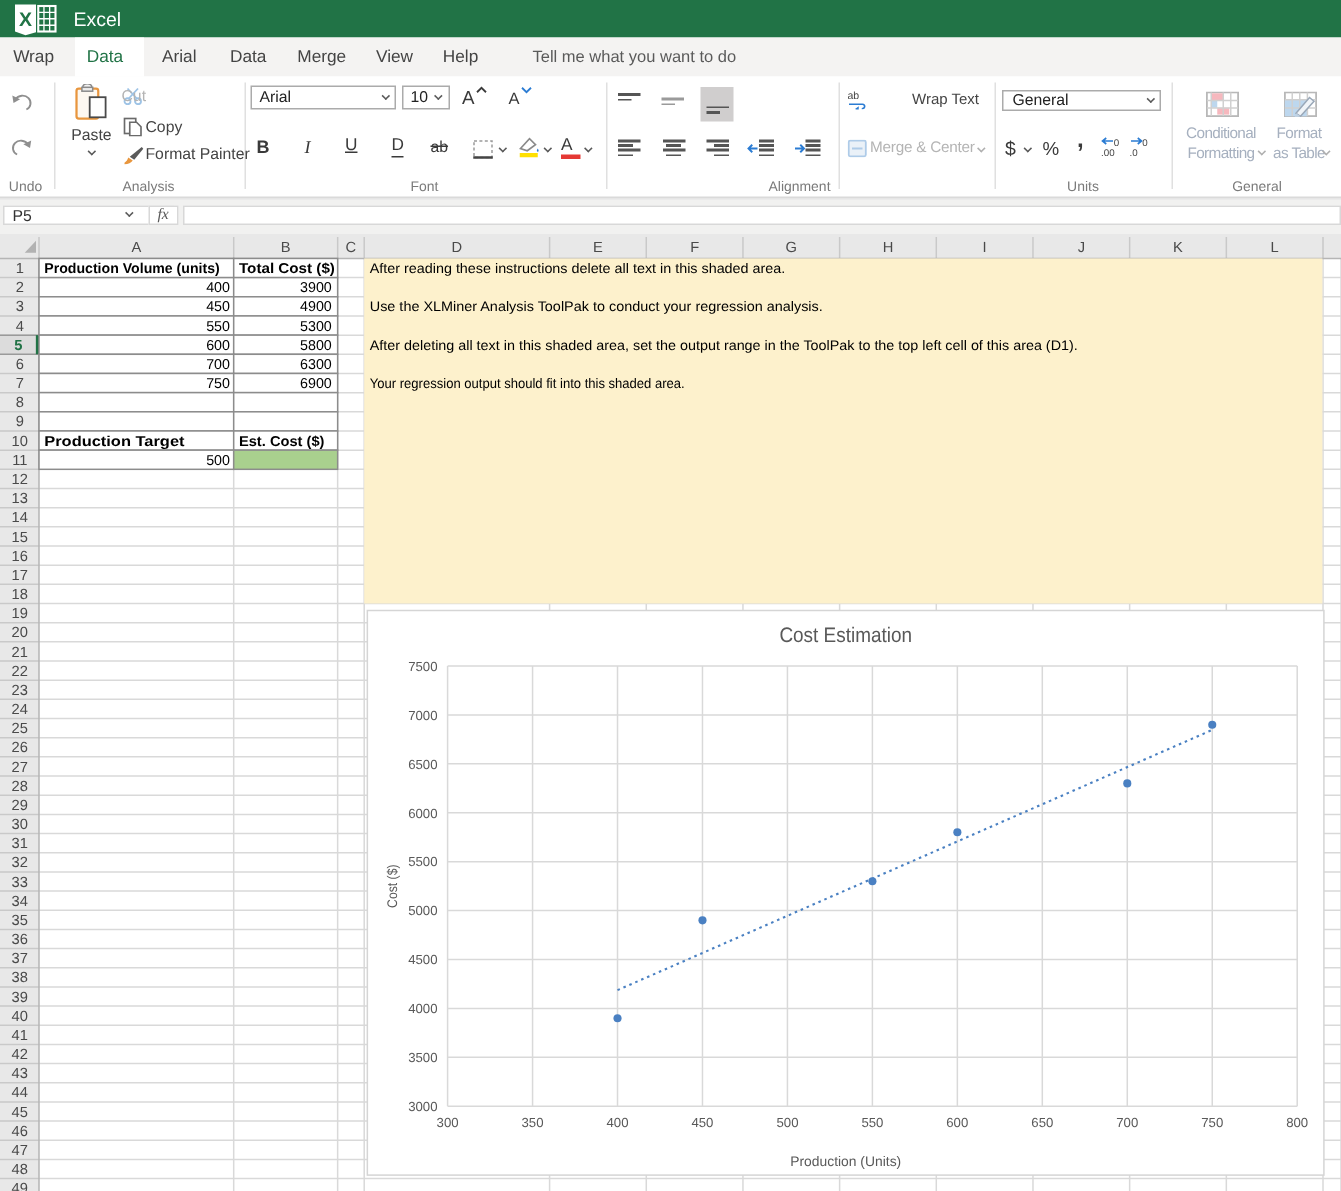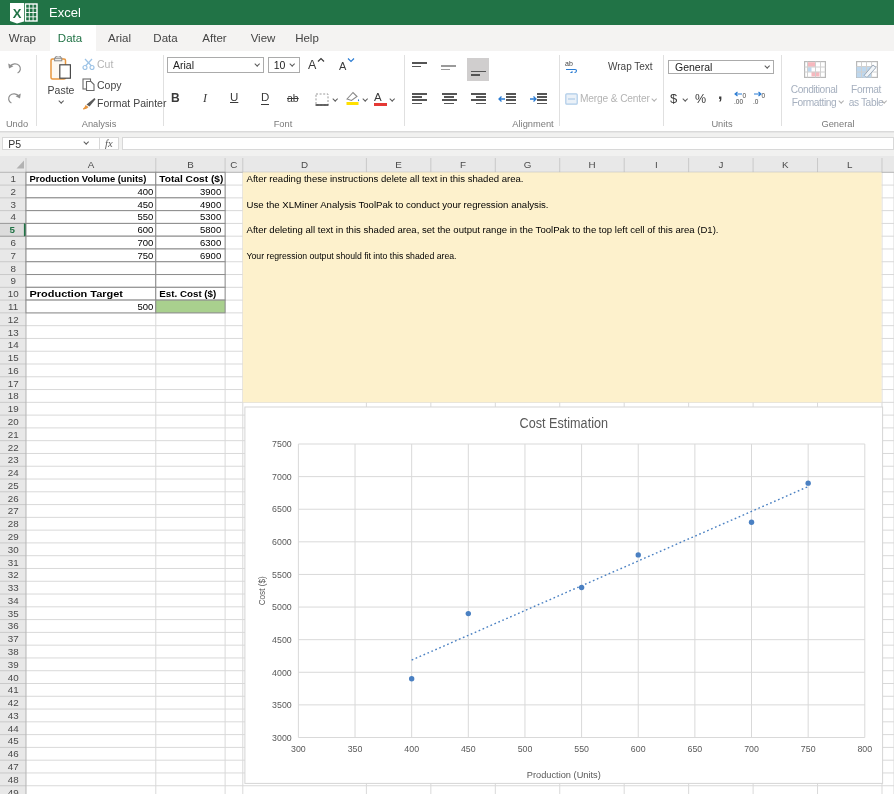--- a/index.html
+++ b/index.html
@@ -26,23 +26,24 @@
 </svg>
 <div class="abs" style="left:49px;top:0;height:25px;line-height:26px;color:#fff;font-size:13px">Excel</div>
 
 <div class="abs" style="left:0;top:25px;width:894px;height:26px;background:#f4f3f2"></div>
 <div class="abs" style="left:49.5px;top:25px;width:46px;height:26px;background:#ffffff"></div>
 <div class="abs" style="top:25px;height:26px;line-height:26px;left:0;width:894px;font-size:11.5px;color:#444">
  <span class="abs" style="left:22.4px;transform:translateX(-50%)">Wrap</span>
  <span class="abs" style="left:70px;transform:translateX(-50%);color:#217346">Data</span>
  <span class="abs" style="left:119.5px;transform:translateX(-50%)">Arial</span>
  <span class="abs" style="left:165.5px;transform:translateX(-50%)">Data</span>
- <span class="abs" style="left:214.5px;transform:translateX(-50%)">After</span>
+ <span class="abs" style="left:214.5px;transform:translateX(-50%)">Merge</span>
  <span class="abs" style="left:263px;transform:translateX(-50%)">View</span>
  <span class="abs" style="left:307px;transform:translateX(-50%)">Help</span>
+ <span class="abs" style="left:355px;font-size:11px;color:#5a5a5a">Tell me what you want to do</span>
 </div>
 
 <div class="abs" style="left:0;top:51px;width:894px;height:81px;background:#fff;border-bottom:1px solid #dadada"></div>
 <div class="grpsep" style="left:36.1px"></div>
 <div class="grpsep" style="left:162.6px"></div>
 <div class="grpsep" style="left:404.2px"></div>
 <div class="grpsep" style="left:558.8px"></div>
 <div class="grpsep" style="left:662.9px"></div>
 <div class="grpsep" style="left:781.4px"></div>
 <div class="grplabel" style="left:-28px;width:90px">Undo</div>
@@ -69,21 +70,21 @@
 </svg>
 <div class="abs" style="left:41px;top:84px;width:40px;text-align:center;font-size:10.5px;color:#444">Paste</div>
 <div class="chev" style="left:58.5px;top:99px"></div>
 
 <svg class="abs" style="left:82px;top:58px" width="13" height="12" viewBox="0 0 13 12">
  <line x1="3" y1="1" x2="9.5" y2="8" stroke="#9dc3e6" stroke-width="1.2"></line>
  <line x1="10" y1="1" x2="3.5" y2="8" stroke="#9dc3e6" stroke-width="1.2"></line>
  <circle cx="3" cy="9.5" r="2" fill="none" stroke="#9dc3e6" stroke-width="1.2"></circle>
  <circle cx="10" cy="9.5" r="2" fill="none" stroke="#9dc3e6" stroke-width="1.2"></circle>
 </svg>
-<div class="abs" style="left:97px;top:57.5px;font-size:10.5px;color:#b4b4b4">Cut</div>
+<div class="abs" style="left:81px;top:57.5px;font-size:10.5px;color:#b4b4b4">Cut</div>
 <svg class="abs" style="left:82px;top:78px" width="13" height="13" viewBox="0 0 13 13">
  <rect x="1" y="1" width="7.5" height="10" fill="#fff" stroke="#6a6a6a" stroke-width="1.1"></rect>
  <path d="M4.5,3.5 h4.5 l3,3 v6 h-7.5 z" fill="#fff" stroke="#6a6a6a" stroke-width="1.1"></path>
 </svg>
 <div class="abs" style="left:97px;top:78.5px;font-size:10.5px;color:#444">Copy</div>
 <svg class="abs" style="left:82px;top:96.5px" width="14" height="13" viewBox="0 0 14 13">
  <path d="M1,11.5 C2.5,10.5 3,9.5 3.5,8 l3,2 c-1,1.5 -3,2.5 -5.5,2.5 z" fill="#e8963e"></path>
  <path d="M4.5,7.5 l8,-6.5 1,1.2 -6,7.3 z" fill="#5a5a5a"></path>
 </svg>
 <div class="abs" style="left:97px;top:96.5px;font-size:10.5px;color:#444">Format Painter</div>

